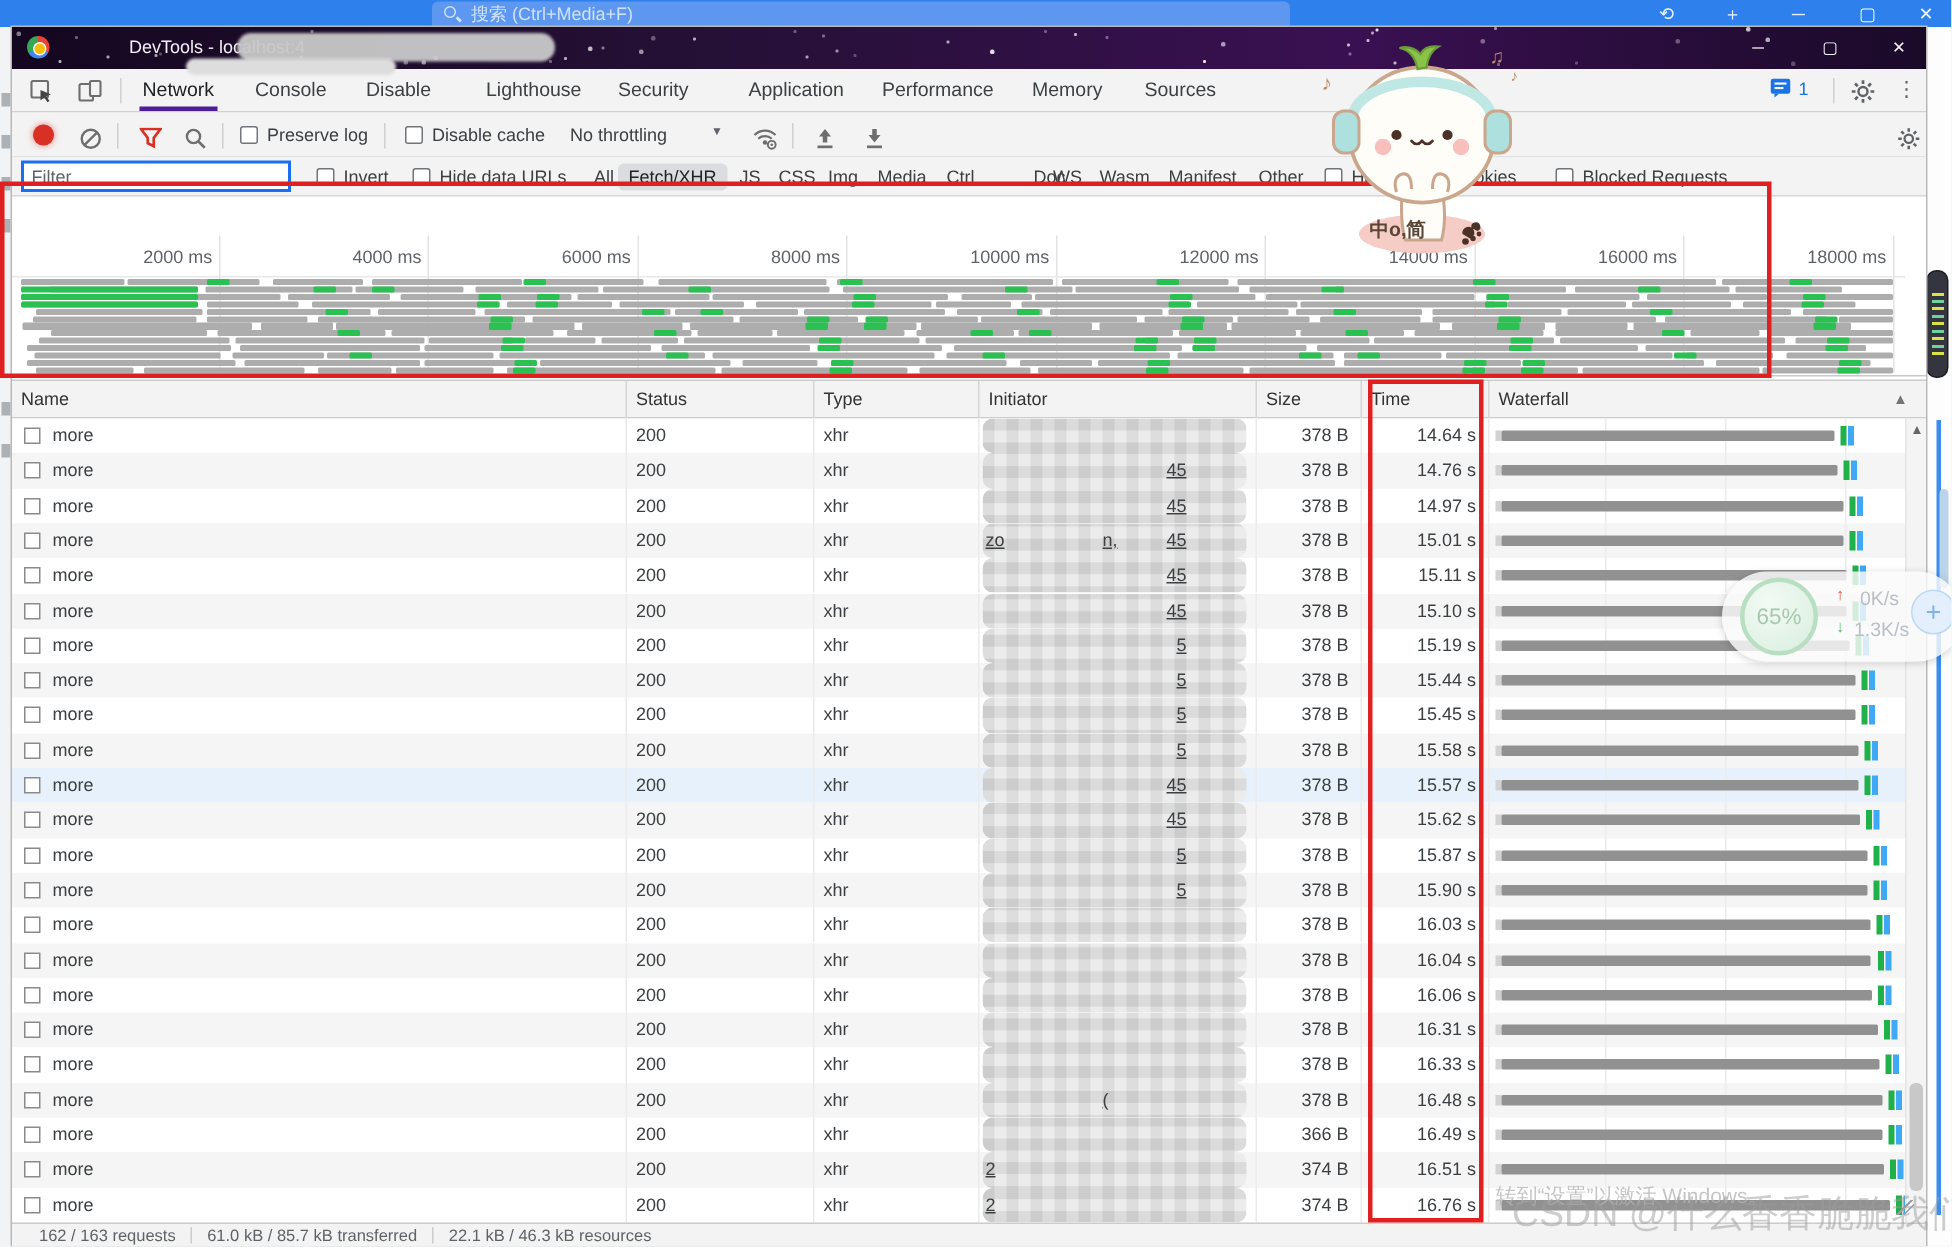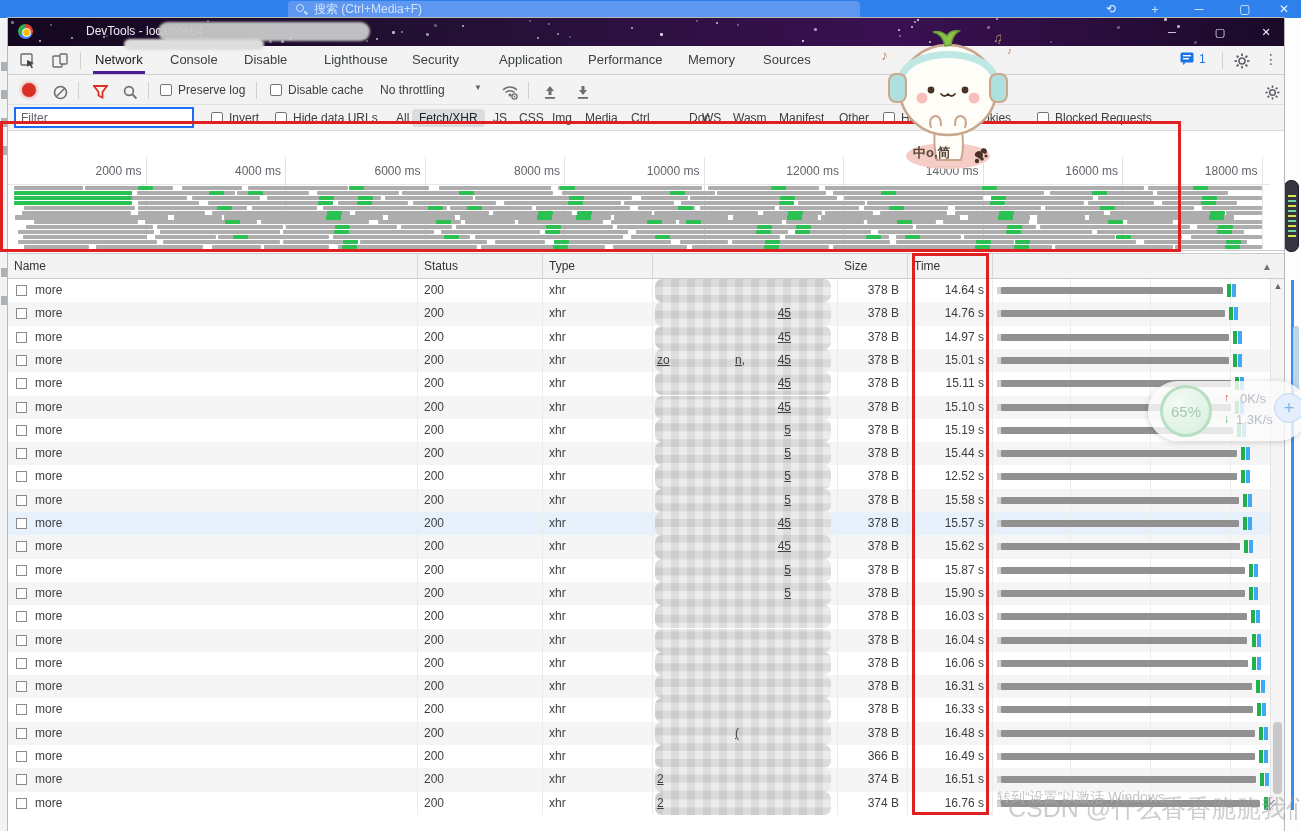--- a/index.html
+++ b/index.html
@@ -634,22 +634,24 @@
           <div class="ov-seg green" style="left: 545px; top: 58.8px; width: 15px;"></div>
           <div class="ov-seg green" style="left: 756px; top: 58.8px; width: 15px;"></div>
           <div class="ov-seg green" style="left: 967px; top: 58.8px; width: 15px;"></div>
         </div>
     </div>
 
     <div class="dt-header">
       <div class="hcell" style="left:0;width:410px">Name</div>
       <div class="hcell" style="left:410px;width:125px">Status</div>
       <div class="hcell" style="left:535px;width:110px">Type</div>
+      <div class="hcell" style="left:645px;width:185px">Initiator</div>
       <div class="hcell" style="left:830px;width:70px">Size</div>
       <div class="hcell" style="left:900px;width:85px">Time</div>
+      <div class="hcell" style="left:985px;width:277px;border-right:none">Waterfall</div>
       <div class="sort-tri">▲</div>
     </div>
 
     <div class="dt-rows" id="rows">
         <div class="row" style="top: 0px;">
           <div class="cell c-name">
             <div class="req-ico"></div>
             <div class="req-name">more</div>
           </div>
           <div class="cell c-status">200</div>
@@ -837,21 +839,21 @@
             <div class="req-ico"></div>
             <div class="req-name">more</div>
           </div>
           <div class="cell c-status">200</div>
           <div class="cell c-type">xhr</div>
           <div class="cell c-init">
             <div class="mosaic" style="background-position: 0px -186.4px, 0px -186.4px;"></div>
             <div class="frag" style="right: 46px;">5</div>
           </div>
           <div class="cell c-size">378 B</div>
-          <div class="cell c-time">12.52 s</div>
+          <div class="cell c-time">15.45 s</div>
           <div class="cell c-wf">
             <div class="wf-grid" style="left: 77px;"></div>
             <div class="wf-grid" style="left: 157px;"></div>
             <div class="wf-grid" style="left: 237px;"></div>
             <div class="wf-stub" style="left: 4px;"></div>
             <div class="wf-bar" style="left: 8px; width: 236px;"></div>
             <div class="wf-tick-g" style="left: 248px;"></div>
             <div class="wf-tick-b" style="left: 253px;"></div>
           </div>
         </div>
@@ -1171,20 +1173,27 @@
             <div class="wf-tick-b" style="left: 276px;"></div>
           </div>
         </div>
       </div>
 
     <div class="dt-scroll">
       <div class="scr-up">▲</div>
       <div class="scr-thumb"></div>
     </div>
 
+    <div class="dt-status" id="statusbar">
+        <div class="st-item">162 / 163 requests</div>
+        <div class="st-div"></div>
+        <div class="st-item">61.0 kB / 85.7 kB transferred</div>
+        <div class="st-div"></div>
+        <div class="st-item">22.1 kB / 46.3 kB resources</div>
+      </div>
   </div>
 
   <div class="ann ann-timeline"></div>
   <div class="ann ann-timecol"></div>
 
   <div class="wm wm-act2">转到“设置”以激活 Windows。</div>
   <div class="wm wm-csdn">CSDN @什么香香脆脆我们最爱</div>
 
   <div class="speed">
     <div class="ring">65%</div>

